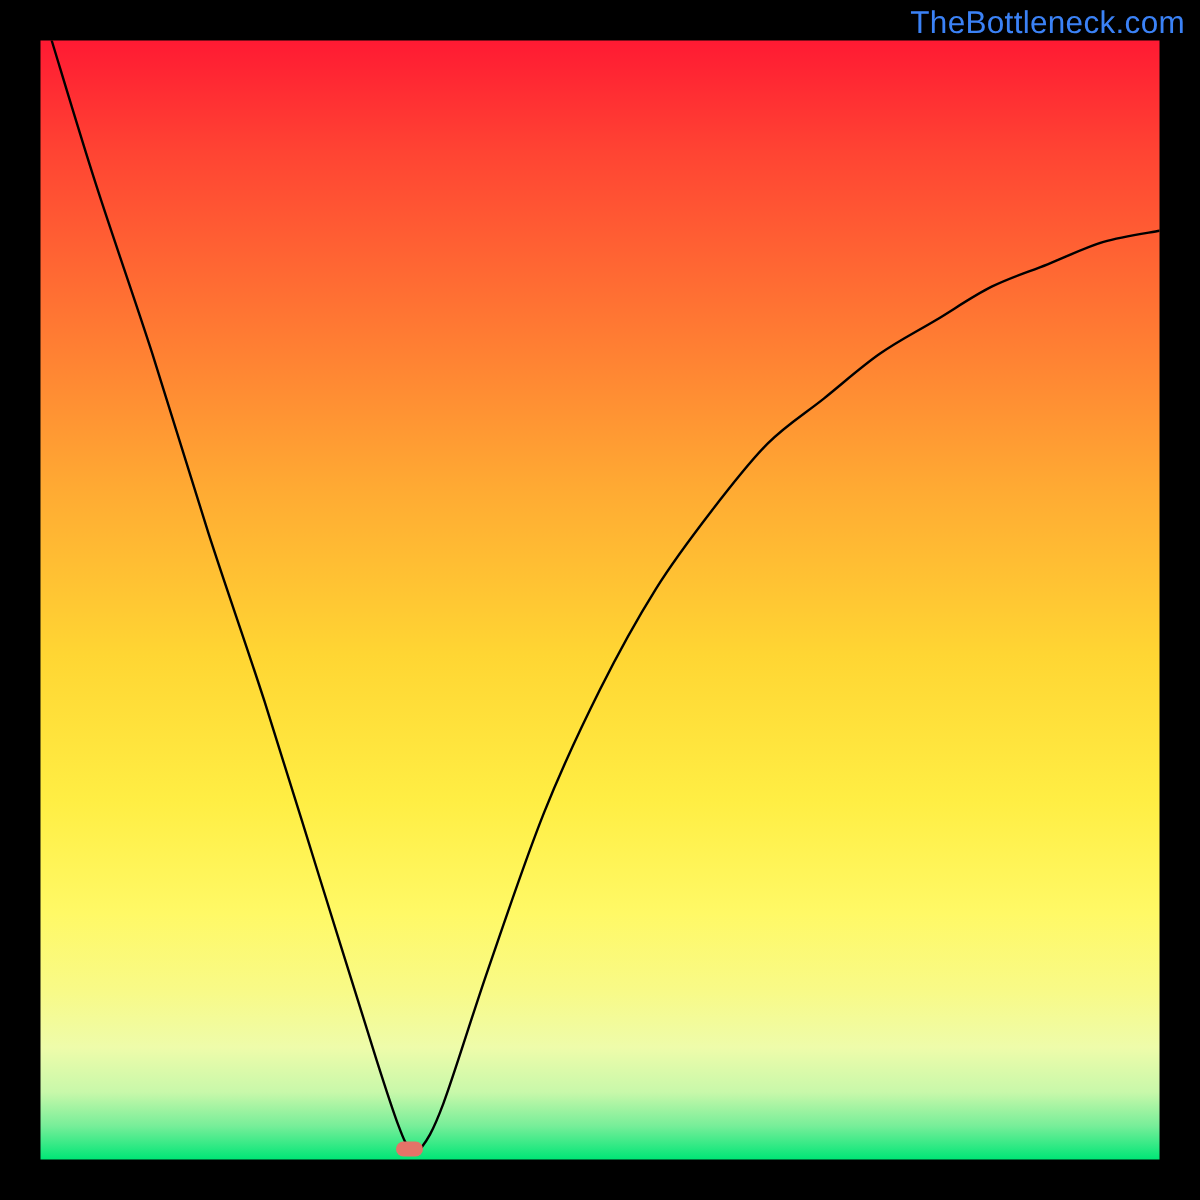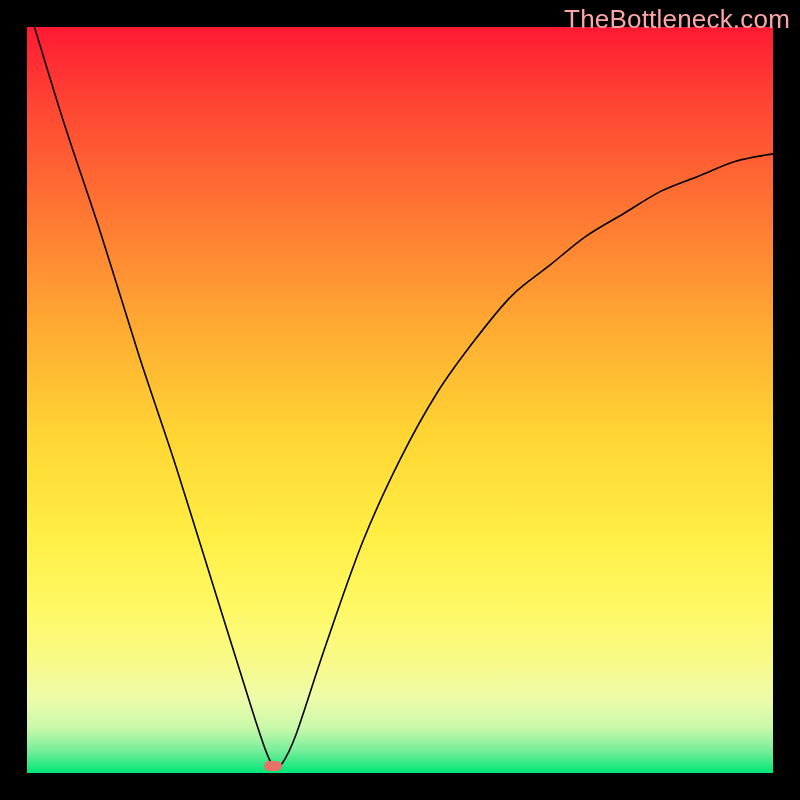--- a/index.html
+++ b/index.html
@@ -44,22 +44,22 @@
     width: 18px;
     height: 10px;
     border-radius: 5px;
     background: #e57368;
     transform: translate(-50%, -50%);
   }
   .watermark {
     position: absolute;
     top: 4px;
     right: 10px;
-    color: #fca5a5;
-    font-size: 26px;
+    color: #3b82f6;
+    font-size: 21px;
     letter-spacing: 0.2px;
   }
 </style>
 </head>
 <body>
 
 <div class="frame">
   <svg class="curve" viewBox="0 0 746 746" preserveAspectRatio="none">
     <path id="curve-path" d="M 7.46 0 C 12.433333333333334 16.163333333333338 26.11 62.166666666666686 37.300000000000004 96.98000000000002 C 48.49000000000001 131.79333333333335 62.16666666666668 170.33666666666667 74.60000000000001 208.88 C 87.03333333333335 247.42333333333332 99.46666666666665 289.6966666666666 111.89999999999999 328.23999999999995 C 124.33333333333333 366.7833333333333 136.76666666666668 401.5966666666667 149.20000000000002 440.14000000000004 C 161.63333333333335 478.6833333333334 174.06666666666666 519.7133333333334 186.5 559.5 C 198.93333333333334 599.2866666666666 215.09666666666664 651.5066666666667 223.79999999999998 678.86 C 232.50333333333333 706.2133333333334 234.99 713.6733333333334 238.72 723.62 C 242.45 733.5666666666666 243.69333333333333 736.0533333333333 246.18 738.54 C 248.66666666666669 741.0266666666666 249.91000000000003 743.5133333333333 253.64000000000001 738.54 C 257.37 733.5666666666666 261.1 728.5933333333334 268.56 708.7 C 276.02 688.8066666666667 287.21000000000004 651.5066666666667 298.40000000000003 619.18 C 309.59000000000003 586.8533333333332 323.26666666666665 545.8233333333334 335.7 514.74 C 348.1333333333333 483.6566666666667 360.56666666666666 457.5466666666667 373 432.68 C 385.43333333333334 407.81333333333333 397.8666666666667 385.43333333333334 410.3 365.54 C 422.73333333333335 345.6466666666667 435.16666666666663 329.4833333333334 447.59999999999997 313.32000000000005 C 460.0333333333333 297.1566666666667 472.4666666666667 280.99333333333334 484.90000000000003 268.56 C 497.33333333333337 256.12666666666667 509.7666666666666 248.66666666666663 522.1999999999999 238.71999999999997 C 534.6333333333332 228.7733333333333 547.0666666666666 217.58333333333331 559.5 208.88 C 571.9333333333334 200.17666666666668 584.3666666666668 193.96 596.8000000000001 186.5 C 609.2333333333333 179.04 621.6666666666667 170.33666666666667 634.1 164.12 C 646.5333333333333 157.90333333333334 658.9666666666667 154.17333333333326 671.4 149.19999999999993 C 683.8333333333333 144.2266666666666 696.2666666666667 138.01000000000008 708.6999999999999 134.2800000000001 C 721.1333333333332 130.5500000000001 739.7833333333333 128.0633333333334 746 126.82000000000005" fill="none" stroke="#000" stroke-width="1.6" stroke-linejoin="round" stroke-linecap="round"></path>
   </svg>

